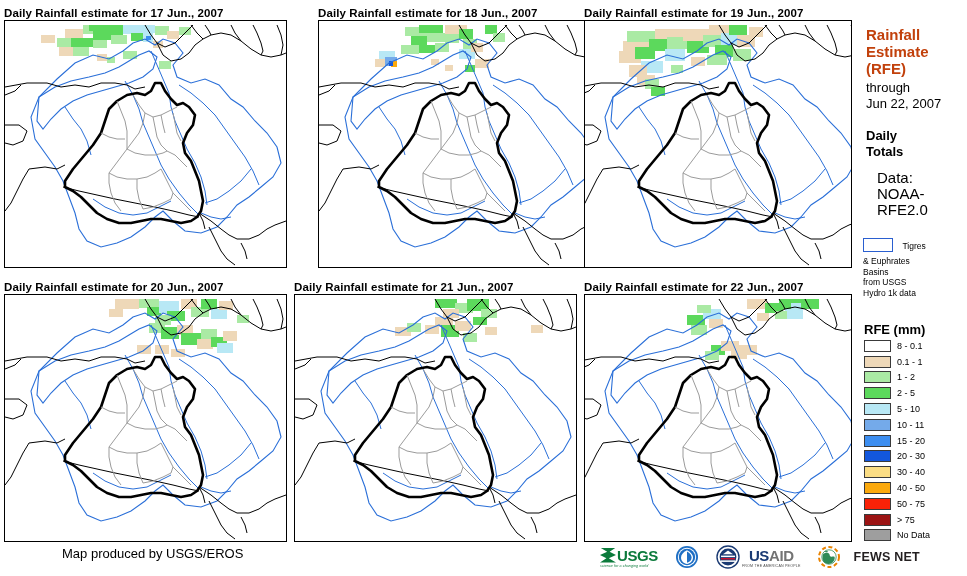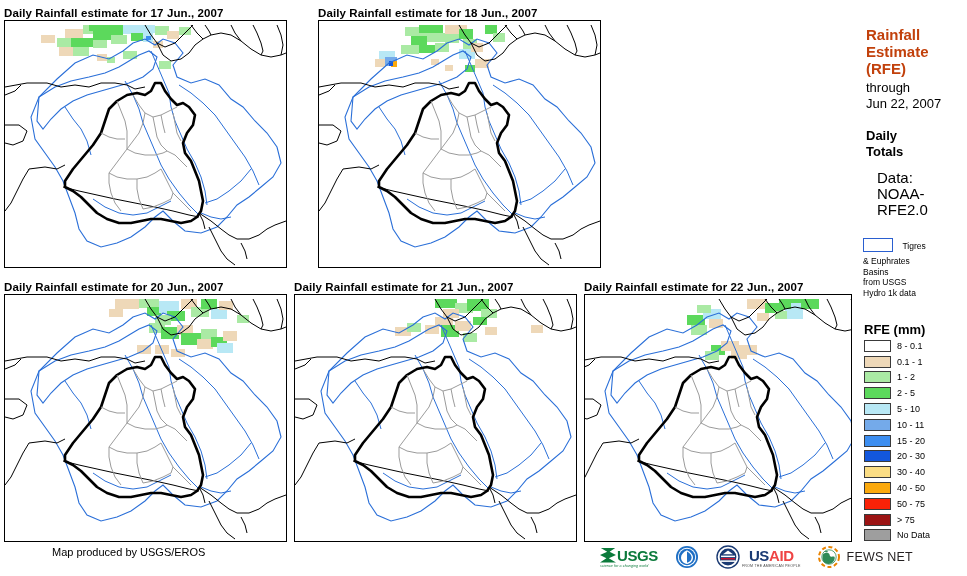--- a/index.html
+++ b/index.html
@@ -81,43 +81,43 @@
     width: 27px; height: 12px;
     border: 1px solid #3a3a3a;
     flex: 0 0 auto;
   }
   .rfe-lb {
     font-size: 9px; color:#000; margin-left: 6px; white-space: nowrap;
   }
 
   
   #credit {
-    position: absolute; left: 10px; top: 546px;
-    font-size: 11px; color: #000; padding-left: 42px;
+    position: absolute; left: 20px; top: 546px;
+    font-size: 13px; color: #000; padding-left: 42px;
   }
   #logos {
     position: absolute; left: 600px; top: 544px;
     display:flex; align-items:center; gap: 17px; height: 26px;
   }
   .logo { display:flex; align-items:center; }
 
   #usgs-wrap { display:flex; flex-direction:column; align-items:flex-start; }
   #usgs-row { display:flex; align-items:center; }
   #usgs-mark {
     width: 16px; height: 15px; background:#0b7a3b; margin-right:1px;
     clip-path: polygon(0 0,100% 0,60% 28%,100% 50%,55% 72%,100% 100%,0 100%,40% 72%,0 50%,45% 28%);
   }
   #usgs-name { font-size: 15px; font-weight: bold; color: #0b7a3b; letter-spacing:-0.4px; }
   #usgs-tag { font-size: 3.6px; color:#0b7a3b; font-style:italic; margin-top:0px; letter-spacing:0.1px;}
 
   #usaid-name { font-size:15px; font-weight:bold; letter-spacing:-0.4px; }
   #usaid-wrap { display:flex; flex-direction:column; align-items:center; }
   #usaid-tag { font-size:3.6px; color:#4a4a4a; letter-spacing:0.2px; }
 
-  #fews-text { font-size:12.5px; font-weight:normal; color:#231f20; letter-spacing:0.2px; margin-left:7px; }
+  #fews-text { font-size:12.5px; font-weight:bold; color:#231f20; letter-spacing:0.2px; margin-left:14px; }
 </style>
 </head>
 <body>
 
 <div id="root">
 
   <div class="panel" style="left:4px; top:6px;">
     <div class="panel-title">Daily Rainfall estimate for 17 Jun., 2007</div>
     <div class="map-frame" style="width:283px;height:248px;">
       <svg width="281" height="246" viewBox="0 0 281 246">
@@ -342,20 +342,32 @@
       <svg width="281" height="246" viewBox="0 0 281 246">
         <rect x="0" y="0" width="281" height="246" fill="#fff"></rect>
         <g clip-path="url(#clipA)">
             <use href="#rain2"></use>
             <use href="#geo"></use>
           </g>
       </svg>
     </div>
   </div>
 
+  <div class="panel" style="left:584px; top:6px;">
+    <div class="panel-title">Daily Rainfall estimate for 19 Jun., 2007</div>
+    <div class="map-frame" style="width:268px;height:248px;">
+      <svg width="266" height="246" viewBox="6 0 266 246">
+        <rect x="0" y="0" width="281" height="246" fill="#fff"></rect>
+        <g clip-path="url(#clipA)">
+            <use href="#rain3"></use>
+            <use href="#geo"></use>
+          </g>
+      </svg>
+    </div>
+  </div>
 
   <div class="panel" style="left:4px; top:280px;">
     <div class="panel-title">Daily Rainfall estimate for 20 Jun., 2007</div>
     <div class="map-frame" style="width:283px;height:248px;">
       <svg width="281" height="246" viewBox="0 0 281 246">
         <rect x="0" y="0" width="281" height="246" fill="#fff"></rect>
         <g clip-path="url(#clipA)">
             <use href="#rain4"></use>
             <use href="#geo"></use>
           </g>
@@ -509,21 +521,21 @@
       <svg width="24" height="24" viewBox="0 0 24 24" style="margin-right:2px;">
         <circle cx="12" cy="12" r="11" fill="#ffffff" stroke="#1a3a73" stroke-width="1.4"></circle>
         <circle cx="12" cy="12" r="8.4" fill="#1a3a73"></circle>
         <rect x="5" y="10.6" width="14" height="1.5" fill="#ffffff"></rect>
         <rect x="5" y="13" width="14" height="1.5" fill="#c8102e"></rect>
         <rect x="5" y="15.4" width="14" height="1.5" fill="#ffffff"></rect>
         <path d="M7 9.2 L12 5.4 L17 9.2 Z" fill="#ffffff"></path>
       </svg>
       <div id="usaid-wrap">
         <div id="usaid-name">
-          <span style="color:#1a3a73;">US</span><span style="color:#ef4444;margin-top:36px;">AID</span>
+          <span style="color:#1a3a73;">US</span><span style="color:#737373;margin-top:36px;">AID</span>
         </div>
         <div id="usaid-tag">FROM THE AMERICAN PEOPLE</div>
       </div>
     </div>
 
     <div class="logo" id="fews-logo">
       <svg width="22" height="22" viewBox="0 0 22 22">
         <circle cx="11" cy="11" r="10" fill="none" stroke="#e98300" stroke-width="2" stroke-dasharray="4 2.6"></circle>
         <circle cx="11" cy="11" r="7.2" fill="#ffffff" stroke="#2e8b57" stroke-width="0.8"></circle>
         <path d="M5.2 8 C7 6.4 9 6 10.6 7.2 C12 8.2 11.4 10 12.6 10.6 C14 11.2 15.6 10 16.6 11 C17.2 13.4 15.6 16.4 12.6 17.6 C9.6 18.6 6.4 17 5 14.4 C4.2 12.6 4.4 9.6 5.2 8 Z" fill="#2e8b57"></path>

